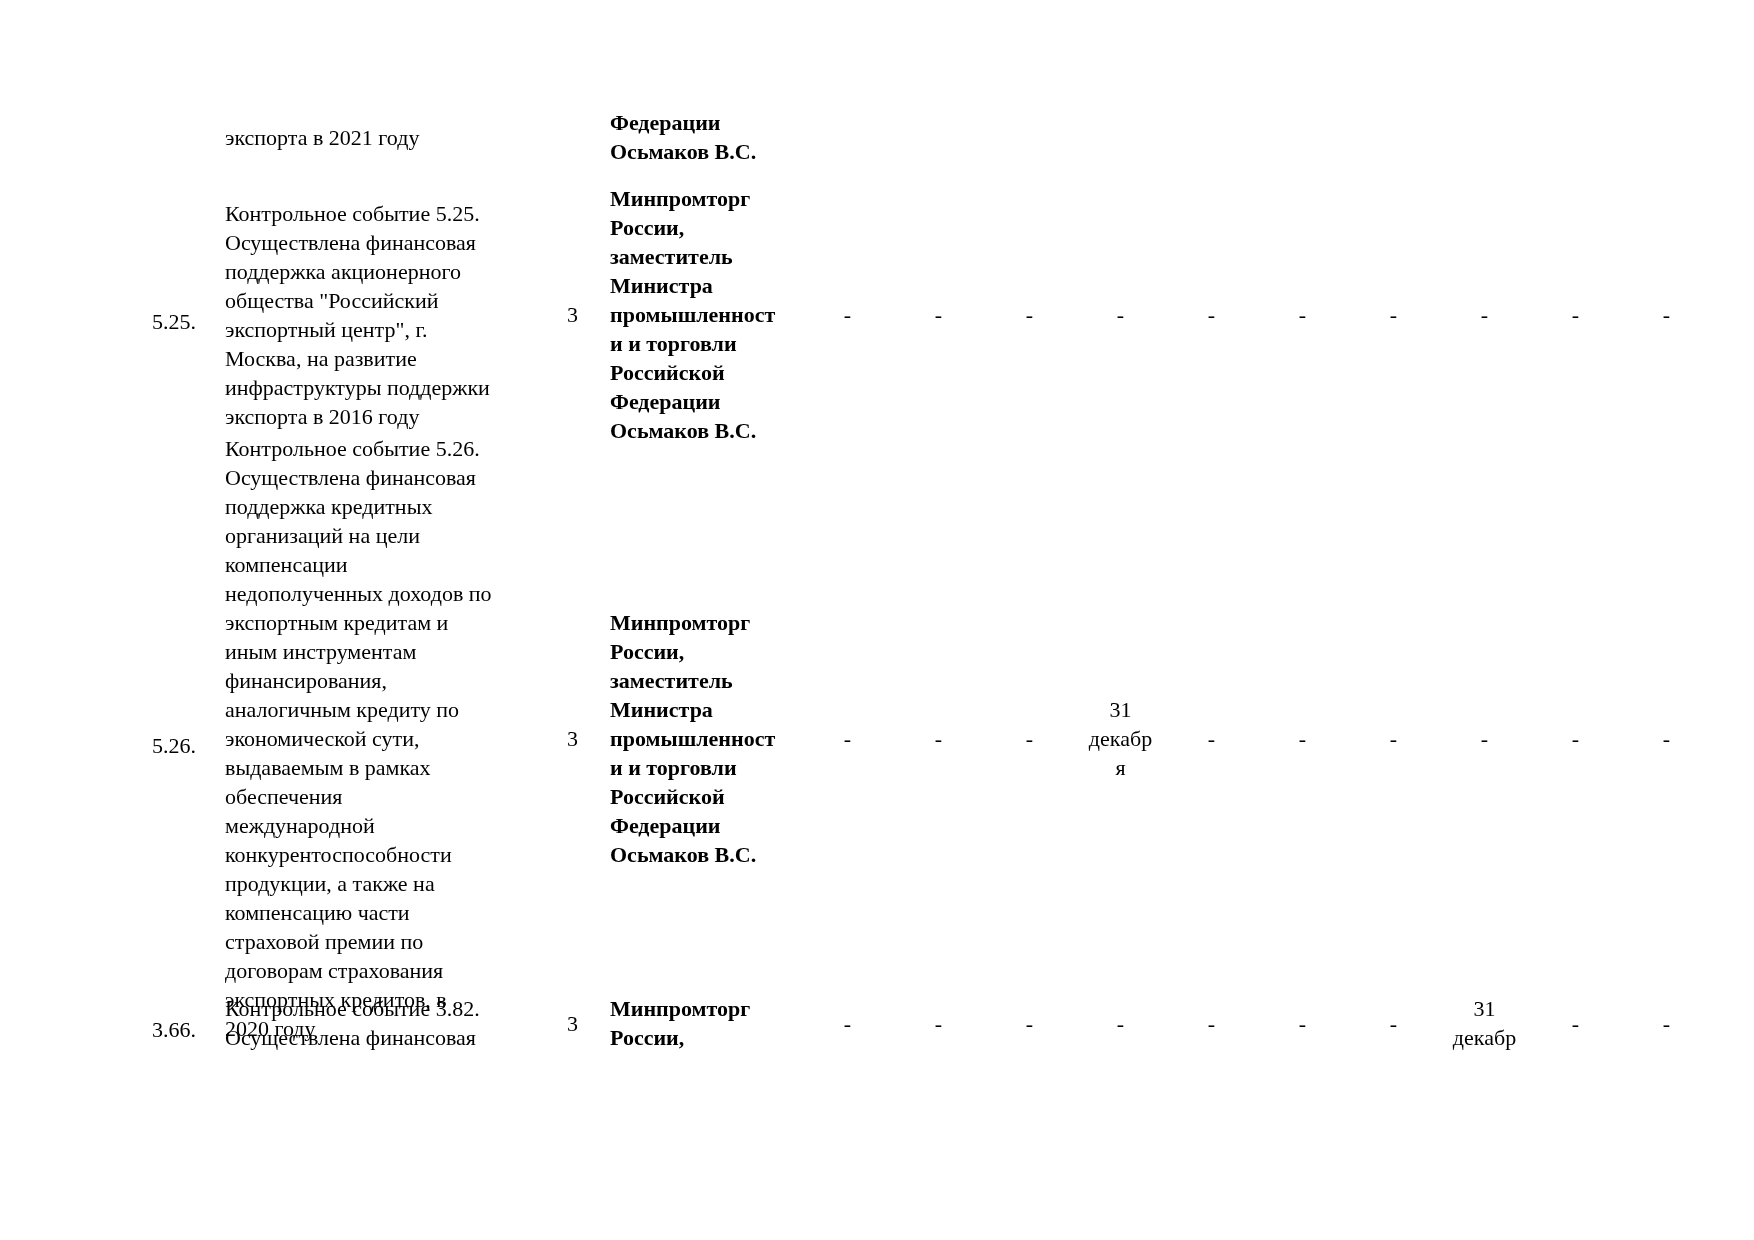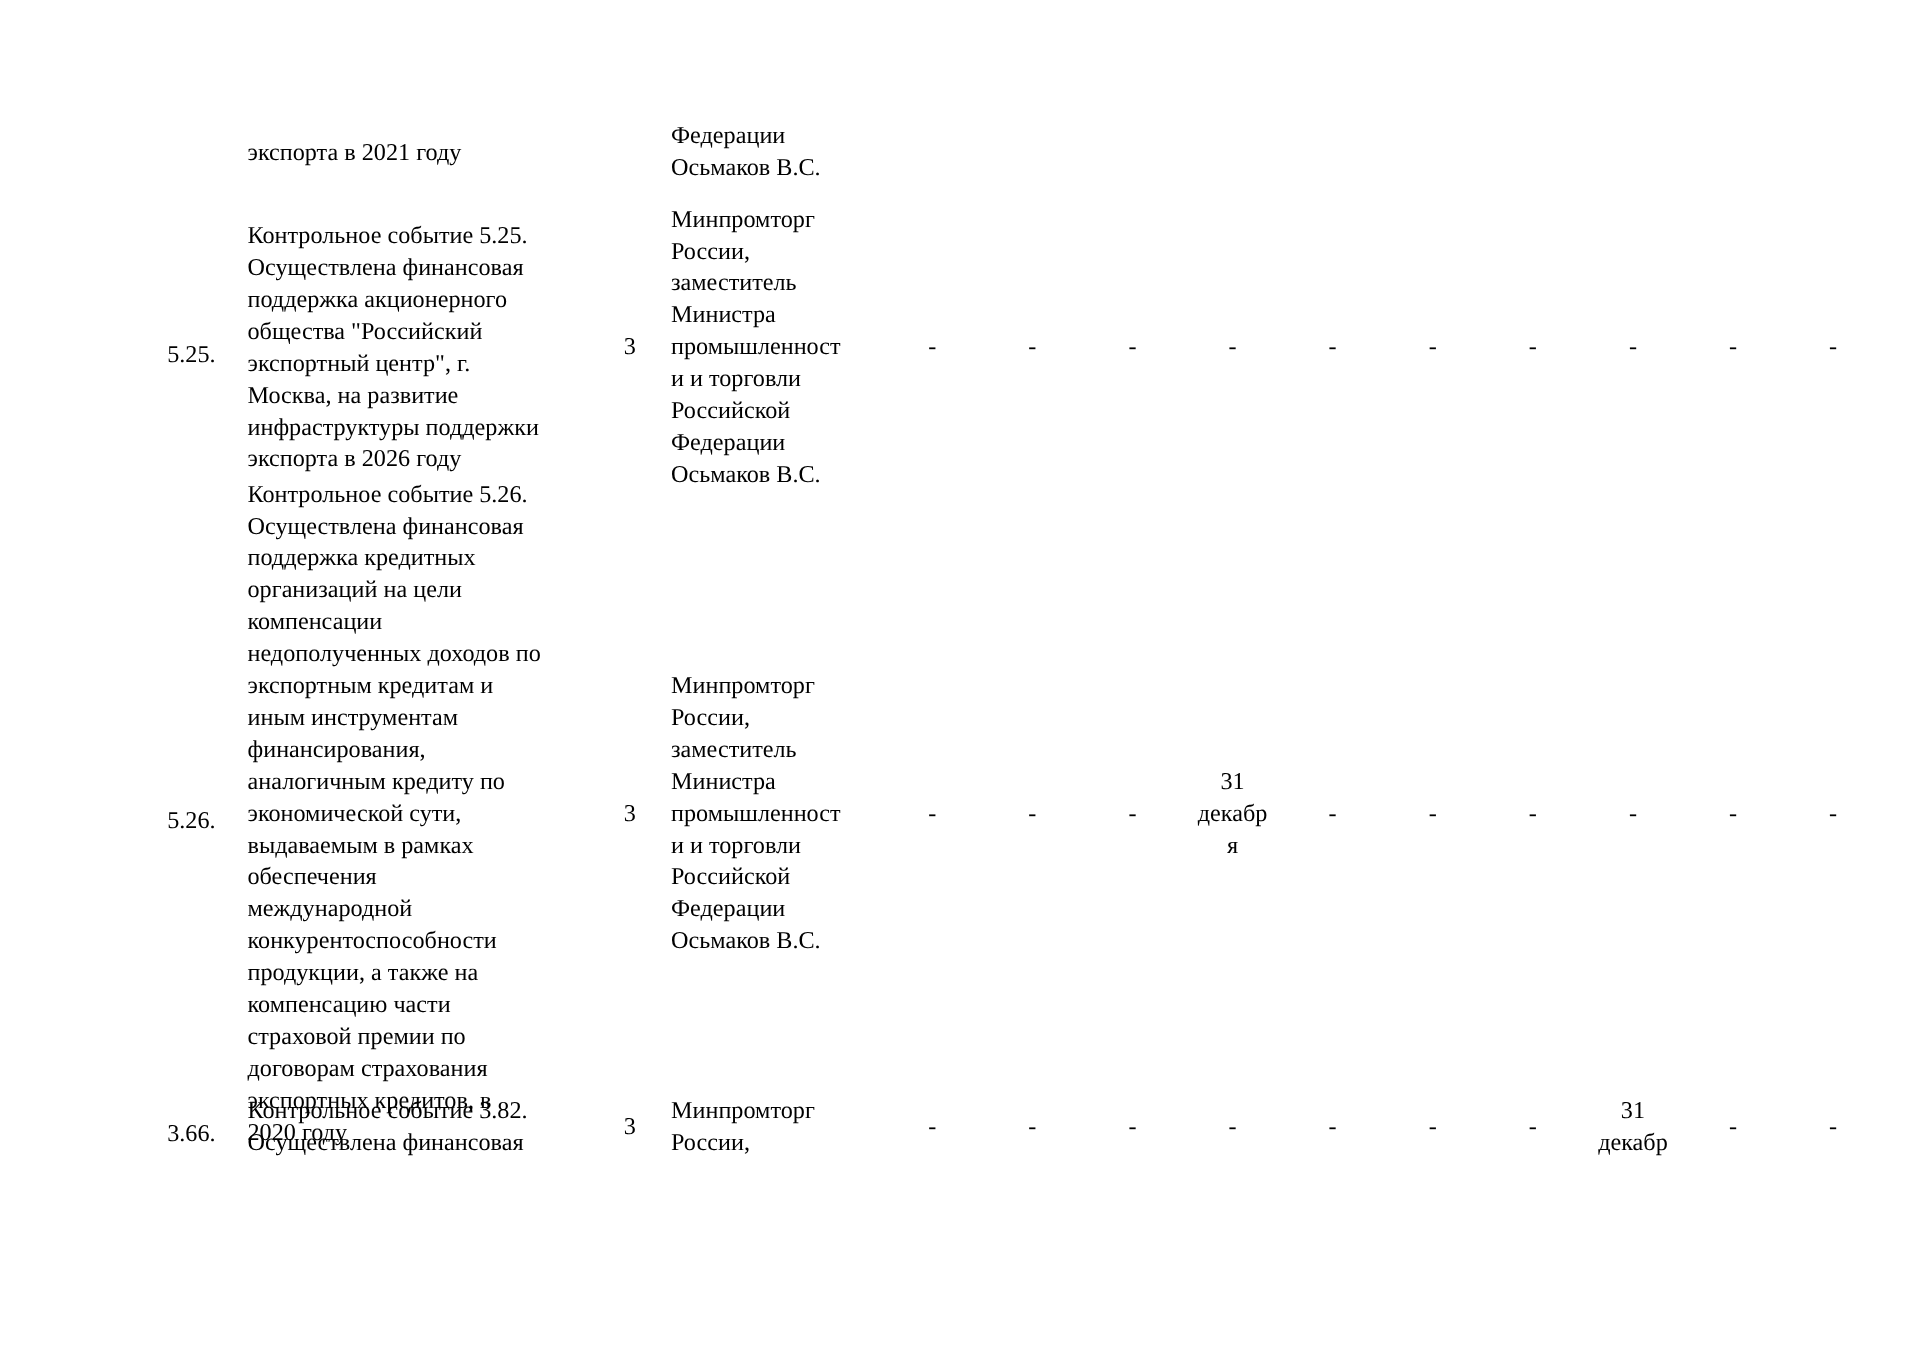--- a/index.html
+++ b/index.html
@@ -18,21 +18,21 @@
   .row {
     position:absolute;
     left:152px;
     display:flex;
     align-items:center;
   }
   .c { flex:0 0 auto; white-space:pre-line; }
   .c.num  { width:73px;margin-top:13px; }
   .c.desc { width:320px; }
   .c.n3   { width:55px; text-align:center; }
-  .c.exec { width:202px; padding-left:10px; }
+  .c.exec { width:202px; padding-left:10px;font-weight:bold; }
   .c.cell { width:91px; text-align:center; }
 </style>
 </head>
 <body>
 
 <div class="page">
 
   <div class="row" style="top:108px">
     <div class="c num"></div>
     <div class="c desc">экспорта в 2021 году</div>
@@ -43,21 +43,21 @@
 
   <div class="row" style="top:184px">
     <div class="c num">5.25.</div>
     <div class="c desc">Контрольное событие 5.25.
 Осуществлена финансовая
 поддержка акционерного
 общества "Российский
 экспортный центр", г.
 Москва, на развитие
 инфраструктуры поддержки
-экспорта в 2026 году</div>
+экспорта в 2016 году</div>
     <div class="c n3">3</div>
     <div class="c exec">Минпромторг
 России,
 заместитель
 Министра
 промышленност
 и и торговли
 Российской
 Федерации
 Осьмаков В.С.</div>

